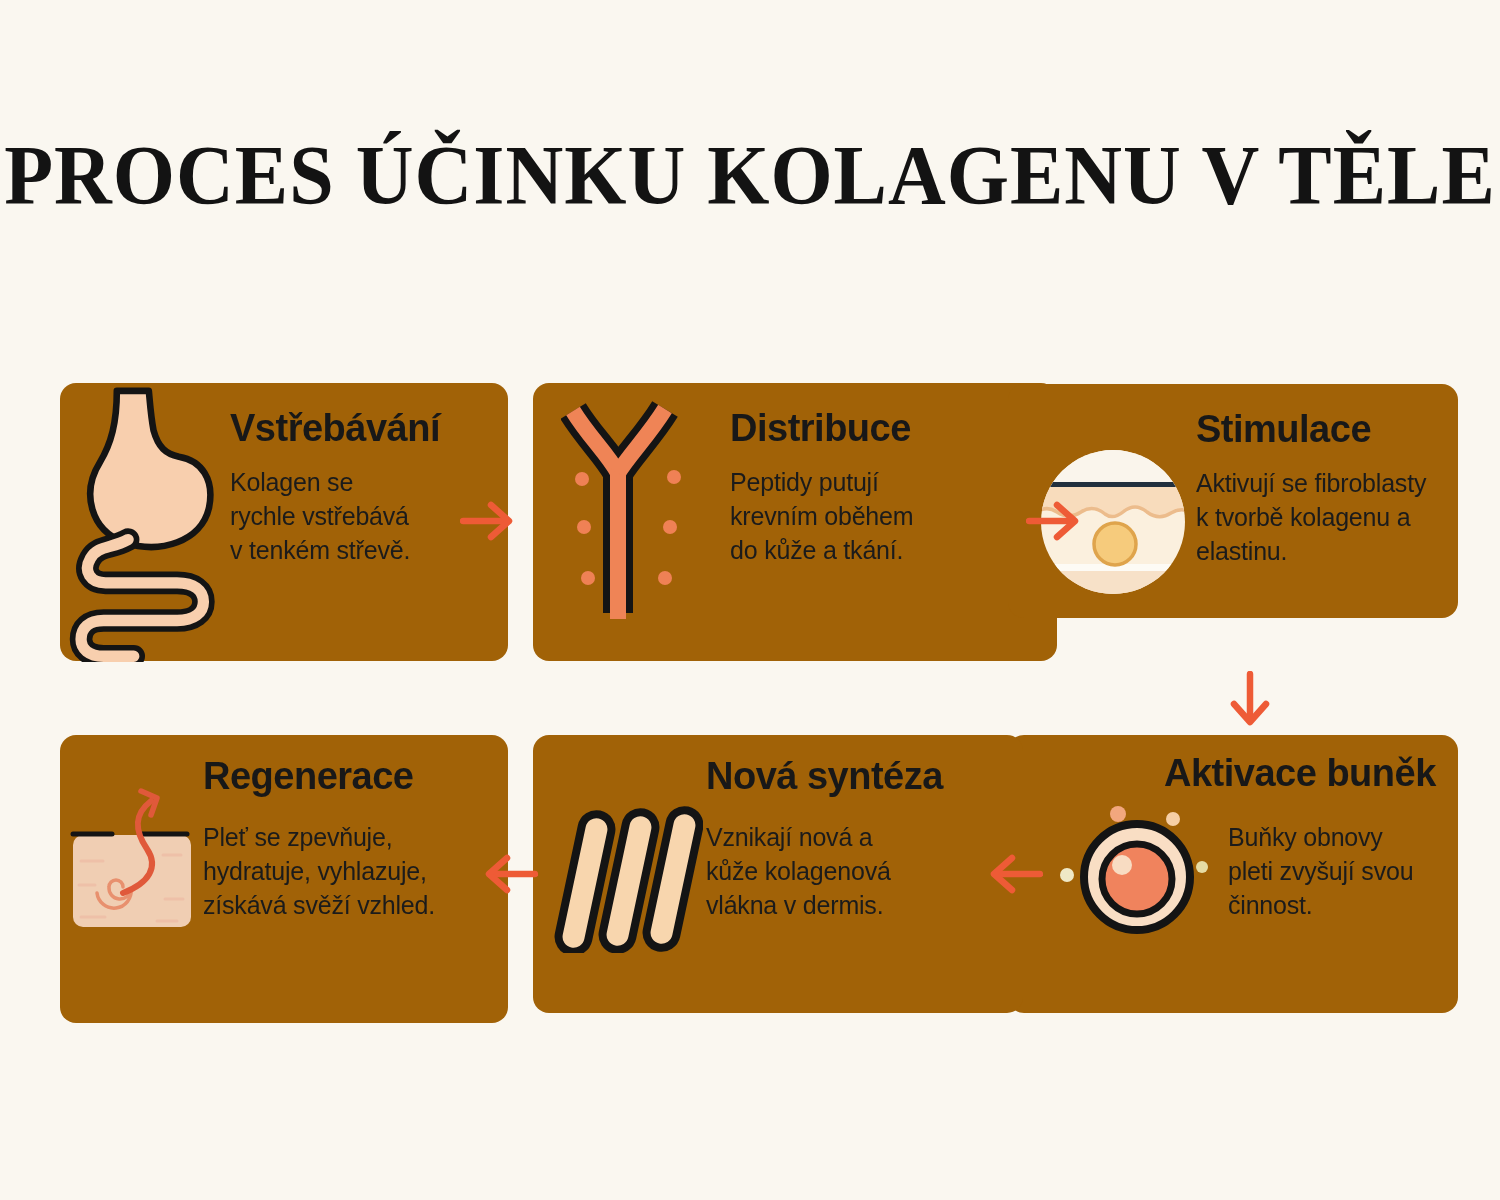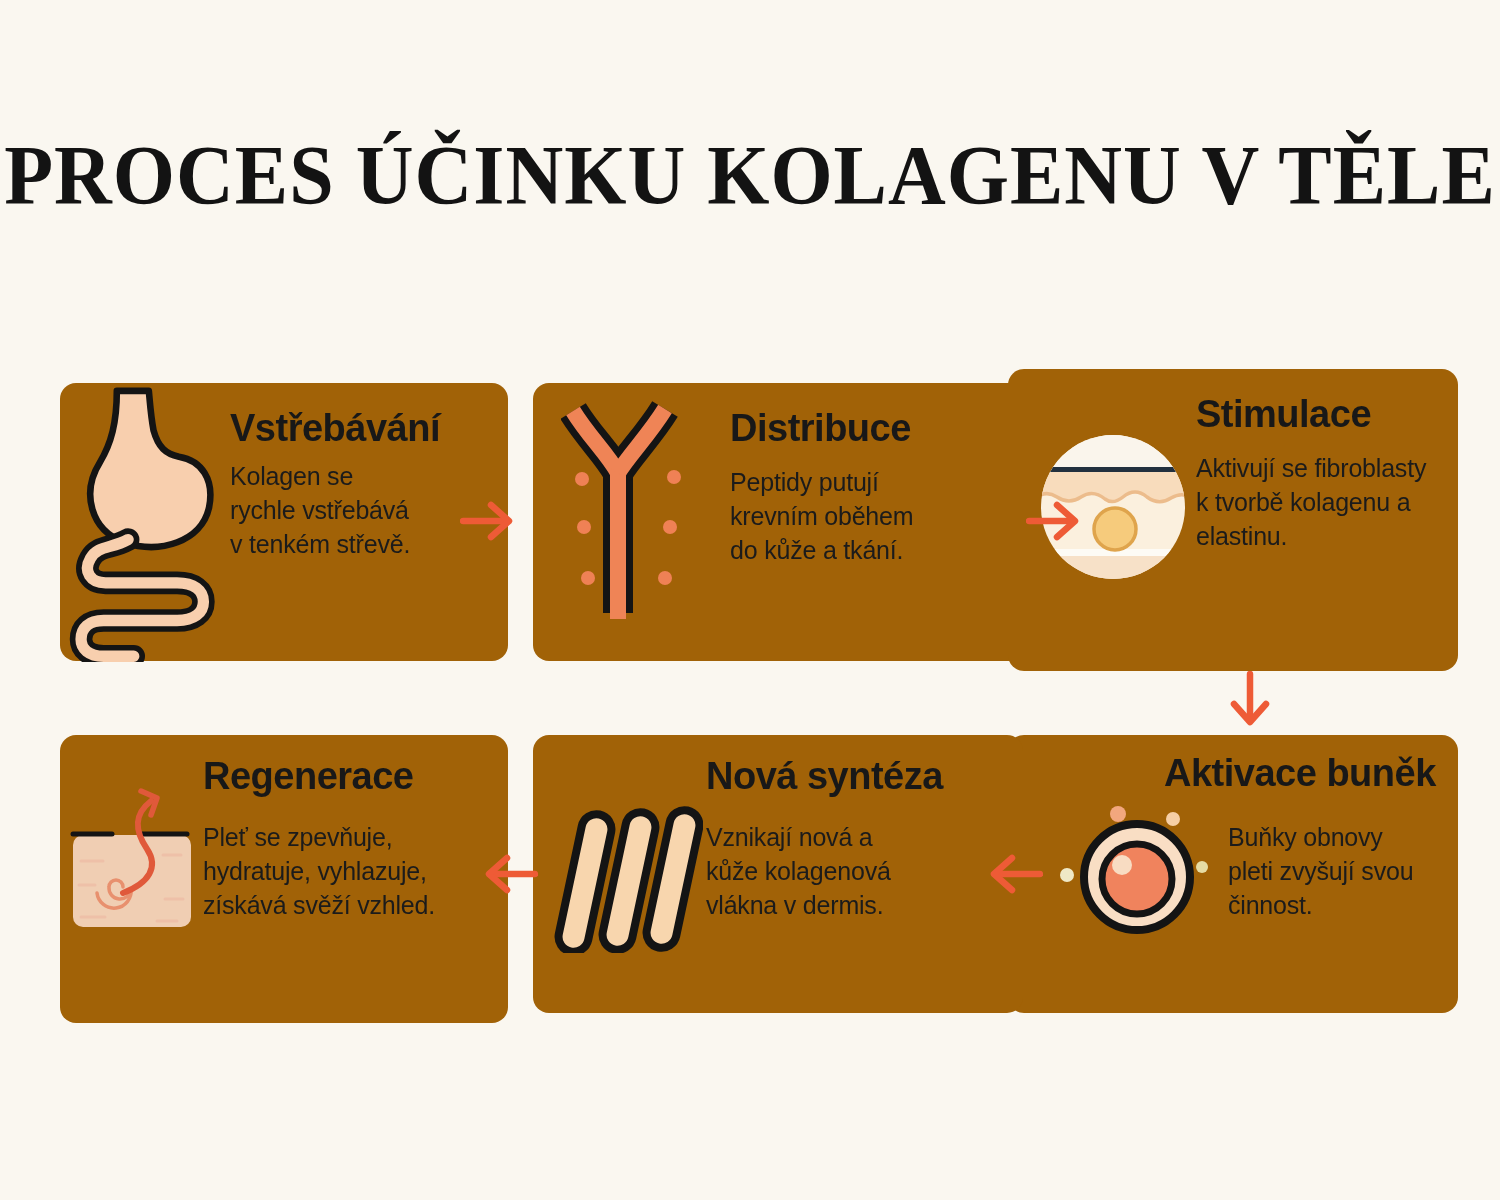--- a/index.html
+++ b/index.html
@@ -43,21 +43,21 @@
 
   <section class="card" style="left:60px;top:383px;width:448px;height:278px">
     <svg class="icon" style="left:6px;top:4px" width="160" height="275" viewBox="0 0 170 292">
       <path d="M54,4 C54,38 48,60 36,80 C16,112 26,152 62,165 C100,178 144,164 152,128 C158,98 144,78 120,74 C106,71 98,64 93,46 C90,30 89,14 88,4 Z" fill="#F8CFAE" stroke="#141414" stroke-width="7" stroke-linejoin="round"></path>
       <g fill="none" stroke-linecap="round" stroke-linejoin="round">
         <path d="M66,162 C48,172 34,168 26,182 C18,196 26,208 42,208 L118,208 C136,208 146,216 146,228 C146,240 136,248 118,248 L40,248 C24,248 16,256 16,268 C16,278 24,286 40,286 L72,286" stroke="#141414" stroke-width="24"></path>
         <path d="M66,162 C48,172 34,168 26,182 C18,196 26,208 42,208 L118,208 C136,208 146,216 146,228 C146,240 136,248 118,248 L40,248 C24,248 16,256 16,268 C16,278 24,286 40,286 L72,286" stroke="#F8CFAE" stroke-width="12"></path>
       </g>
     </svg>
     <h2 class="step-title" style="left:170px;top:24px">Vstřebávání</h2>
-    <p class="step-desc" style="left:170px;top:76px">
+    <p class="step-desc" style="left:170px;top:82px">
       <span>Kolagen se</span><br>
       <span>rychle vstřebává</span><br>
       <span>v tenkém střevě.</span>
     </p>
   </section>
 
   <section class="card" style="left:533px;top:383px;width:524px;height:278px">
     <svg class="icon" style="left:28px;top:18px" width="150" height="240" viewBox="0 0 150 240">
       <g fill="none" stroke="#141414" stroke-width="30" stroke-linejoin="round">
         <path d="M12,10 C28,36 46,52 57,72 L57,212"></path>
@@ -77,21 +77,21 @@
       </g>
     </svg>
     <h2 class="step-title" style="left:197px;top:24px">Distribuce</h2>
     <p class="step-desc" style="left:197px;top:82px">
       <span>Peptidy putují</span><br>
       <span>krevním oběhem</span><br>
       <span>do kůže a tkání.</span>
     </p>
   </section>
 
-  <section class="card" style="left:1008px;top:369px;width:450px;height:302px">
+  <section class="card" style="left:1008px;top:384px;width:450px;height:234px">
     <svg class="icon" style="left:25px;top:58px" width="160" height="160" viewBox="0 0 160 160">
       <defs>
           <clipPath id="clipSkin">
             <circle cx="80" cy="80" r="72"></circle>
           </clipPath>
         </defs>
       <g clip-path="url(#clipSkin)">
         <rect x="0" y="0" width="160" height="160" fill="#FBF0DE"></rect>
         <rect x="0" y="129" width="160" height="31" fill="#F7E1C8"></rect>
         <rect x="0" y="122" width="160" height="7" fill="#FDFBF5"></rect>

